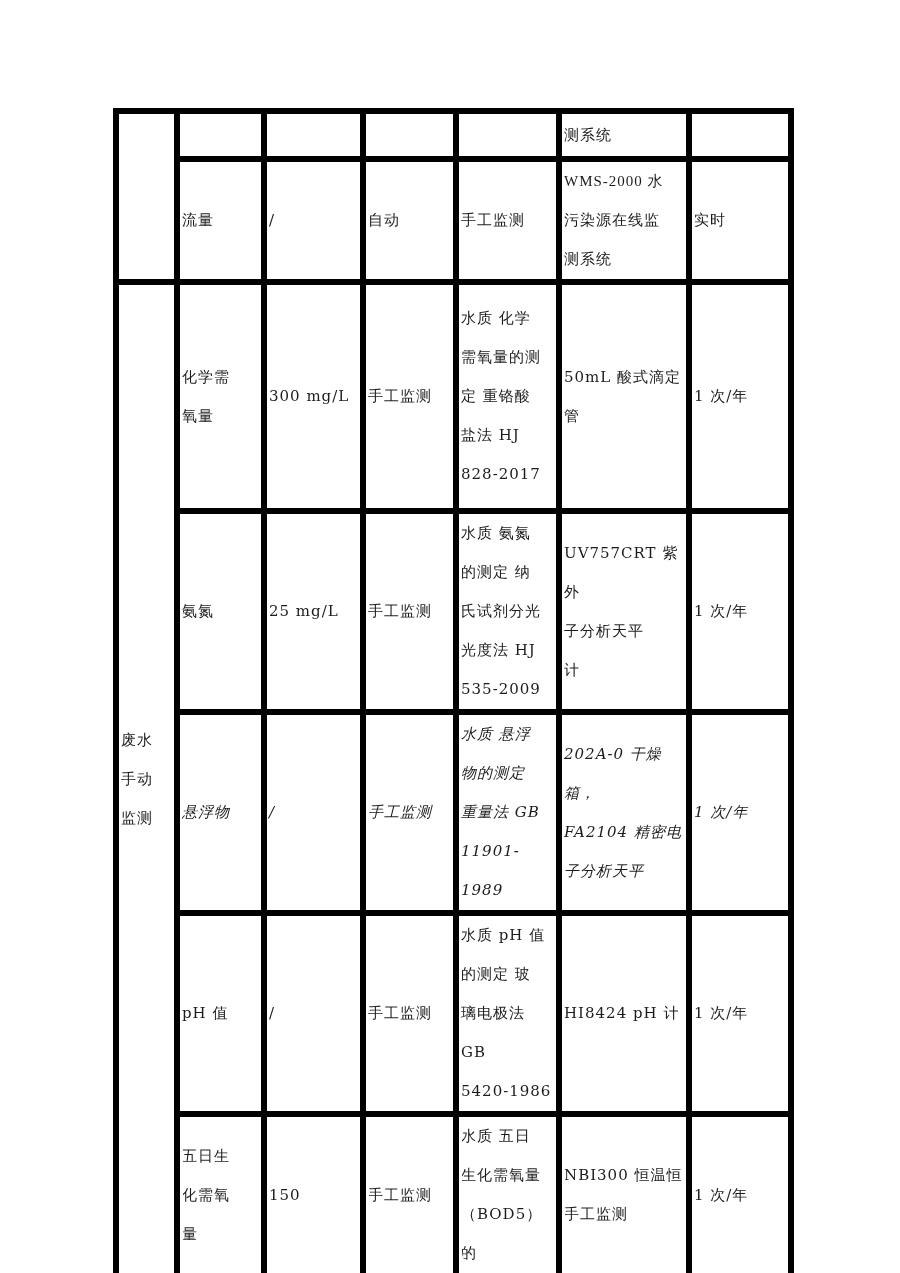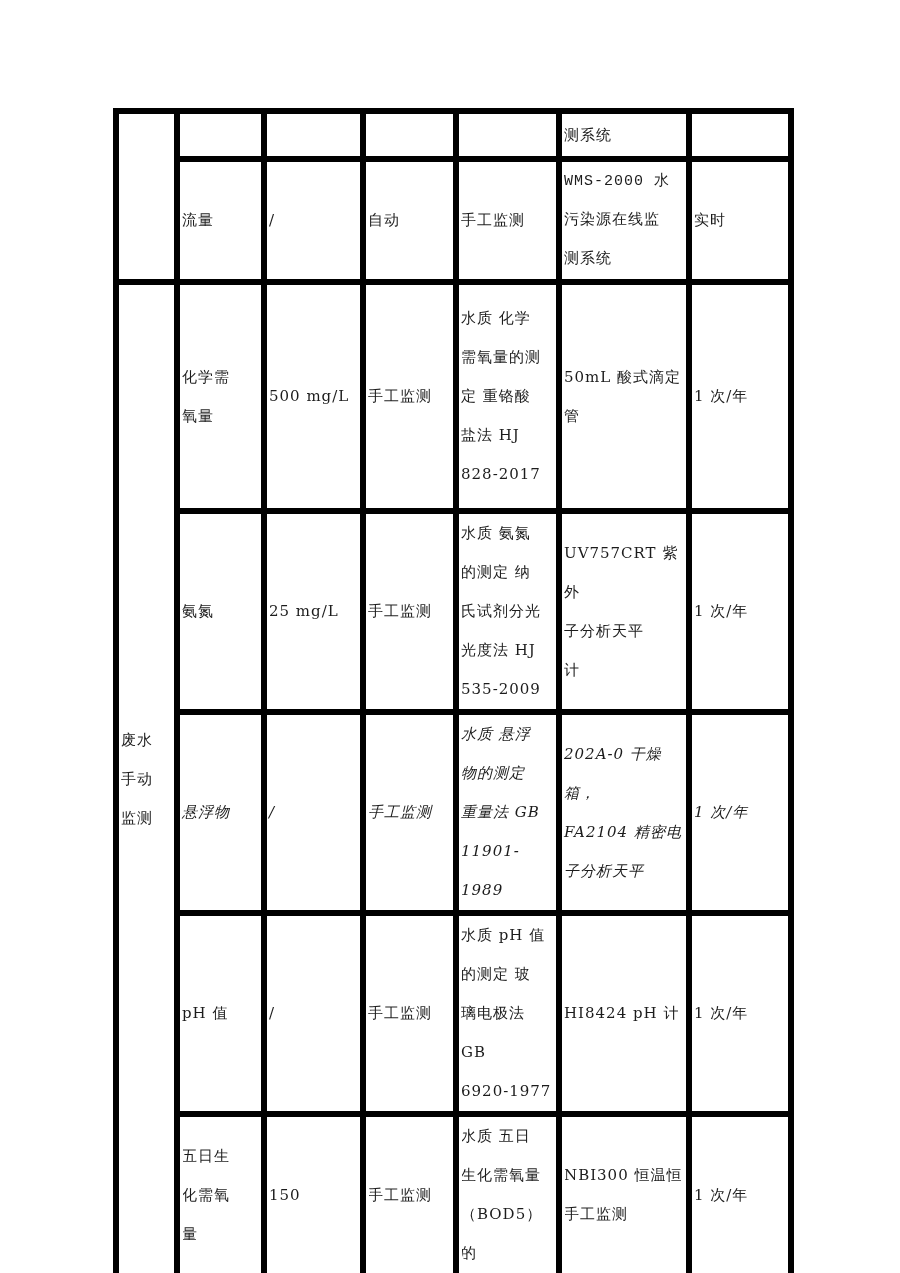--- a/index.html
+++ b/index.html
@@ -42,21 +42,21 @@
   tr.row-d  td { height: 193px; }
   tr.row-e  td { height: 162px; font-style: italic; }
   tr.row-f  td { height: 196px; }
   tr.row-g  td { height: 120px; border-radius: 25px; }
   
   tr.row-a td { border-bottom-width: 3px; }
   
   td.cat-cell { line-height: 35px; margin-top: 40px; }
   
   td.sans-model {
-    font-family: Liberation Mono, monospace;
+    font-family: Liberation Serif, serif;
     font-size: 16px;
   }
 </style>
 </head>
 <body>
 
 <div class="page">
   <table class="monitor-table">
     <colgroup>
       <col style="width:61px">
@@ -89,21 +89,21 @@
 测系统</td>
       <td>实时</td>
     </tr>
 
     <tr class="row-c">
       <td class="cat-cell" rowspan="5">废水
 手动
 监测</td>
       <td>化学需
 氧量</td>
-      <td>500 mg/L</td>
+      <td>300 mg/L</td>
       <td>手工监测</td>
       <td>水质 化学
 需氧量的测
 定 重铬酸
 盐法 HJ
 828-2017</td>
       <td>50mL 酸式滴定
 管</td>
       <td>1 次/年</td>
     </tr>
@@ -138,21 +138,21 @@
     </tr>
 
     <tr class="row-f">
       <td>pH 值</td>
       <td>/</td>
       <td>手工监测</td>
       <td>水质 pH 值
 的测定 玻
 璃电极法
 GB
-6920-1977</td>
+5420-1986</td>
       <td>HI8424 pH 计</td>
       <td>1 次/年</td>
     </tr>
 
     <tr class="row-g">
       <td>五日生
 化需氧
 量</td>
       <td>150</td>
       <td>手工监测</td>

